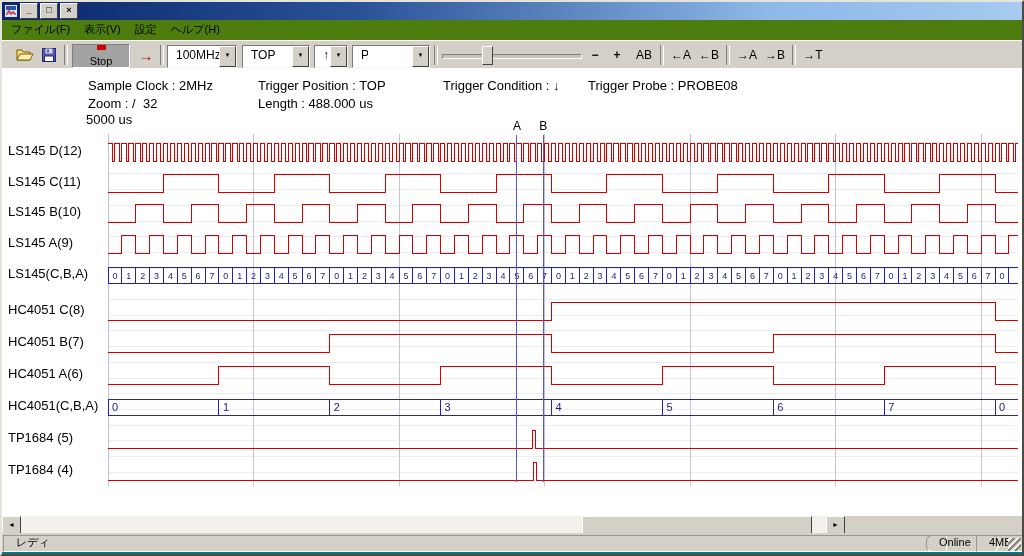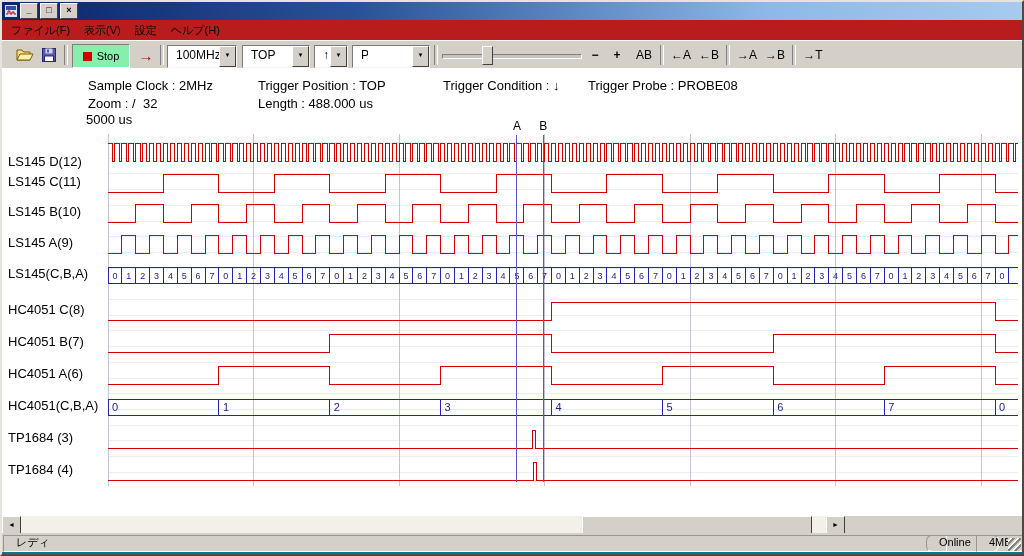--- a/index.html
+++ b/index.html
@@ -2,27 +2,27 @@
 <html><head>
 <meta charset="utf-8">
 <style>
   html,body{margin:0;padding:0;}
   body{width:1024px;height:556px;position:relative;background:#d4d0c8;font-family:"Liberation Sans",sans-serif;overflow:hidden;}
   .abs{position:absolute;}
   #frame{position:absolute;inset:0;border:2px solid;border-color:#e6e3dc #4d4a44 #4d4a44 #e6e3dc;pointer-events:none;z-index:50;}
   #titlebar{position:absolute;left:2px;top:2px;right:2px;height:18px;background:linear-gradient(to right,#0a246a,#2a5298 35%,#8db8e8 75%,#a6caf0);display:flex;align-items:center;padding:0 2px;}
   #title-text{color:#fff;font-size:11px;font-weight:bold;margin-left:4px;flex:1;white-space:nowrap;overflow:hidden;}
   .win-btn{width:16px;height:14px;background:#d4d0c8;border:1px solid;border-color:#fff #404040 #404040 #fff;font-size:9px;line-height:12px;text-align:center;margin-left:2px;font-weight:bold;color:#000;}
-  #menubar{position:absolute;left:2px;top:20px;right:2px;height:20px;background:#b91c1c;display:flex;align-items:center;padding-left:2px;}
+  #menubar{position:absolute;left:2px;top:20px;right:2px;height:20px;background:#4d7c0f;display:flex;align-items:flex-start;padding-left:2px;}
   .menu-item{font-size:11px;padding:2px 7px;color:#000;}
   #toolbar{position:absolute;left:2px;top:40px;right:2px;height:28px;background:#d4d0c8;border-top:1px solid #fff;border-bottom:1px solid #9a968e;}
   .tb{position:absolute;top:3px;}
   .vsep{position:absolute;top:4px;width:2px;height:20px;border-left:1px solid #808080;border-right:1px solid #fff;}
   .tool-btn{height:22px;display:flex;align-items:center;justify-content:center;font-size:12px;color:#000;}
-  #stop-button{width:56px;border:1px solid;border-color:#808080 #fff #fff #808080;background:#86efac;gap:5px;font-size:11px;}
+  #stop-button{width:56px;border:1px solid;border-color:#808080 #fff #fff #808080;background:#a3a3a3;gap:5px;font-size:11px;flex-direction:column;}
   #stop-icon{width:9px;height:9px;background:#d00000;display:inline-block;}
   #run-button{width:24px;color:#b00000;font-weight:bold;font-size:15px;}
   .combo{height:21px;background:#fff;border:1px solid;border-color:#7a7a7a #f4f4f4 #f4f4f4 #7a7a7a;display:flex;top:4px;}
   .combo-text{flex:1;font-size:12px;line-height:19px;padding-left:8px;white-space:nowrap;overflow:hidden;color:#000;}
   .combo-btn{width:15px;background:#d4d0c8;border:1px solid;border-color:#fff #404040 #404040 #fff;font-size:6px;line-height:17px;text-align:center;color:#000;}
   #zoom-slider{width:140px;height:22px;}
   #slider-track{position:absolute;left:0;right:0;top:10px;height:3px;border:1px solid;border-color:#808080 #fff #fff #808080;background:#c8c4bc;}
   #slider-thumb{position:absolute;left:40px;top:2px;width:9px;height:17px;background:#d4d0c8;border:1px solid;border-color:#fff #404040 #404040 #fff;}
   #client{position:absolute;left:2px;top:68px;right:2px;height:448px;background:#fff;}
   .info{position:absolute;font-size:13px;color:#000;white-space:pre;}
@@ -122,30 +122,30 @@
 
 <span class="info" style="left:88px;top:78px;">Sample Clock : 2MHz</span>
 <span class="info" style="left:258px;top:78px;">Trigger Position : TOP</span>
 <span class="info" style="left:443px;top:78px;">Trigger Condition : ↓</span>
 <span class="info" style="left:588px;top:78px;">Trigger Probe : PROBE08</span>
 <span class="info" style="left:88px;top:96px;">Zoom : /  32</span>
 <span class="info" style="left:258px;top:96px;">Length : 488.000 us</span>
 <span class="info" style="left:86px;top:112px;">5000 us</span>
 
 <div id="channel-labels">
-    <div class="ch-label" style="top: 143px; margin-top: 11px;">LS145 D(12)</div>
+    <div class="ch-label" style="top: 143px;">LS145 D(12)</div>
     <div class="ch-label" style="top: 174px;">LS145 C(11)</div>
     <div class="ch-label" style="top: 204px;">LS145 B(10)</div>
     <div class="ch-label" style="top: 235px;">LS145 A(9)</div>
     <div class="ch-label" style="top: 266px;">LS145(C,B,A)</div>
     <div class="ch-label" style="top: 302px;">HC4051 C(8)</div>
     <div class="ch-label" style="top: 334px;">HC4051 B(7)</div>
     <div class="ch-label" style="top: 366px;">HC4051 A(6)</div>
     <div class="ch-label" style="top: 398px;">HC4051(C,B,A)</div>
-    <div class="ch-label" style="top: 430px;">TP1684 (3)</div>
+    <div class="ch-label" style="top: 430px;">TP1684 (5)</div>
     <div class="ch-label" style="top: 462px;">TP1684 (4)</div>
   </div>
 
 <svg id="wave-svg" width="1024" height="398">
     <path d="M108,24.5H1018M108,40.2H1018M108,55.9H1018M108,71.6H1018M108,87.3H1018M108,103.0H1018M108,118.7H1018M108,134.4H1018M108,150.1H1018M108,165.8H1018M108,181.5H1018M108,197.2H1018M108,212.9H1018M108,228.6H1018M108,244.3H1018M108,260.0H1018M108,275.7H1018M108,291.4H1018M108,307.1H1018M108,322.8H1018M108,338.5H1018M108,354.2H1018" fill="none" stroke="#ececf4" stroke-width="1" shape-rendering="crispEdges"></path>
     <path d="M108.0,16V368M253.5,16V368M399.0,16V368M544.5,16V368M690.0,16V368M835.5,16V368M981.0,16V368" fill="none" stroke="#c2c2d8" stroke-width="1" shape-rendering="crispEdges"></path>
     <path d="M108,25H112.30V43H114.93V25H119.23V43H121.86V25H126.16V43H128.79V25H133.09V43H135.72V25H140.02V43H142.65V25H146.95V43H149.58V25H153.88V43H156.51V25H160.81V43H163.44V25H167.74V43H170.37V25H174.67V43H177.30V25H181.60V43H184.23V25H188.53V43H191.16V25H195.46V43H198.09V25H202.39V43H205.02V25H209.32V43H211.95V25H216.25V43H218.88V25H223.18V43H225.81V25H230.11V43H232.74V25H237.04V43H239.67V25H243.97V43H246.60V25H250.90V43H253.53V25H257.83V43H260.46V25H264.76V43H267.39V25H271.69V43H274.32V25H278.62V43H281.25V25H285.55V43H288.18V25H292.48V43H295.11V25H299.41V43H302.04V25H306.34V43H308.97V25H313.27V43H315.90V25H320.20V43H322.83V25H327.13V43H329.76V25H334.06V43H336.69V25H340.99V43H343.62V25H347.92V43H350.55V25H354.85V43H357.48V25H361.78V43H364.41V25H368.71V43H371.34V25H375.64V43H378.27V25H382.57V43H385.20V25H389.50V43H392.13V25H396.43V43H399.06V25H403.36V43H405.99V25H410.29V43H412.92V25H417.22V43H419.85V25H424.15V43H426.78V25H431.08V43H433.71V25H438.01V43H440.64V25H444.94V43H447.57V25H451.87V43H454.50V25H458.80V43H461.43V25H465.73V43H468.36V25H472.66V43H475.29V25H479.59V43H482.22V25H486.52V43H489.15V25H493.45V43H496.08V25H500.38V43H503.01V25H507.31V43H509.94V25H514.24V43H516.87V25H521.17V43H523.80V25H528.10V43H530.73V25H535.03V43H537.66V25H541.96V43H544.59V25H548.89V43H551.52V25H555.82V43H558.45V25H562.75V43H565.38V25H569.68V43H572.31V25H576.61V43H579.24V25H583.54V43H586.17V25H590.47V43H593.10V25H597.40V43H600.03V25H604.33V43H606.96V25H611.26V43H613.89V25H618.19V43H620.82V25H625.12V43H627.75V25H632.05V43H634.68V25H638.98V43H641.61V25H645.91V43H648.54V25H652.84V43H655.47V25H659.77V43H662.40V25H666.70V43H669.33V25H673.63V43H676.26V25H680.56V43H683.19V25H687.49V43H690.12V25H694.42V43H697.05V25H701.35V43H703.98V25H708.28V43H710.91V25H715.21V43H717.84V25H722.14V43H724.77V25H729.07V43H731.70V25H736.00V43H738.63V25H742.93V43H745.56V25H749.86V43H752.49V25H756.79V43H759.42V25H763.72V43H766.35V25H770.65V43H773.28V25H777.58V43H780.21V25H784.51V43H787.14V25H791.44V43H794.07V25H798.37V43H801.00V25H805.30V43H807.93V25H812.23V43H814.86V25H819.16V43H821.79V25H826.09V43H828.72V25H833.02V43H835.65V25H839.95V43H842.58V25H846.88V43H849.51V25H853.81V43H856.44V25H860.74V43H863.37V25H867.67V43H870.30V25H874.60V43H877.23V25H881.53V43H884.16V25H888.46V43H891.09V25H895.39V43H898.02V25H902.32V43H904.95V25H909.25V43H911.88V25H916.18V43H918.81V25H923.11V43H925.74V25H930.04V43H932.67V25H936.97V43H939.60V25H943.90V43H946.53V25H950.83V43H953.46V25H957.76V43H960.39V25H964.69V43H967.32V25H971.62V43H974.25V25H978.55V43H981.18V25H985.48V43H988.11V25H992.41V43H995.04V25H999.34V43H1001.97V25H1006.27V43H1008.90V25H1013.20V43H1015.83V25H1018.00" fill="none" stroke="#d40000" stroke-width="1" shape-rendering="crispEdges"></path>
     <path d="M108,74H163.44V56H218.88V74H274.32V56H329.76V74H385.20V56H440.64V74H496.08V56H551.52V74H606.96V56H662.40V74H717.84V56H773.28V74H828.72V56H884.16V74H939.60V56H995.04V74H1018.00" fill="none" stroke="#d40000" stroke-width="1" shape-rendering="crispEdges"></path>
     <path d="M108,104H135.72V86H163.44V104H191.16V86H218.88V104H246.60V86H274.32V104H302.04V86H329.76V104H357.48V86H385.20V104H412.92V86H440.64V104H468.36V86H496.08V104H523.80V86H551.52V104H579.24V86H606.96V104H634.68V86H662.40V104H690.12V86H717.84V104H745.56V86H773.28V104H801.00V86H828.72V104H856.44V86H884.16V104H911.88V86H939.60V104H967.32V86H995.04V104H1018.00" fill="none" stroke="#d40000" stroke-width="1" shape-rendering="crispEdges"></path>
     <path d="M108,135H121.86V117H135.72V135H149.58V117H163.44V135H177.30V117H191.16V135H205.02V117H218.88V135H232.74V117H246.60V135H260.46V117H274.32V135H288.18V117H302.04V135H315.90V117H329.76V135H343.62V117H357.48V135H371.34V117H385.20V135H399.06V117H412.92V135H426.78V117H440.64V135H454.50V117H468.36V135H482.22V117H496.08V135H509.94V117H523.80V135H537.66V117H551.52V135H565.38V117H579.24V135H593.10V117H606.96V135H620.82V117H634.68V135H648.54V117H662.40V135H676.26V117H690.12V135H703.98V117H717.84V135H731.70V117H745.56V135H759.42V117H773.28V135H787.14V117H801.00V135H814.86V117H828.72V135H842.58V117H856.44V135H870.30V117H884.16V135H898.02V117H911.88V135H925.74V117H939.60V135H953.46V117H967.32V135H981.18V117H995.04V135H1008.90V117H1018.00" fill="none" stroke="#d40000" stroke-width="1" shape-rendering="crispEdges"></path>

